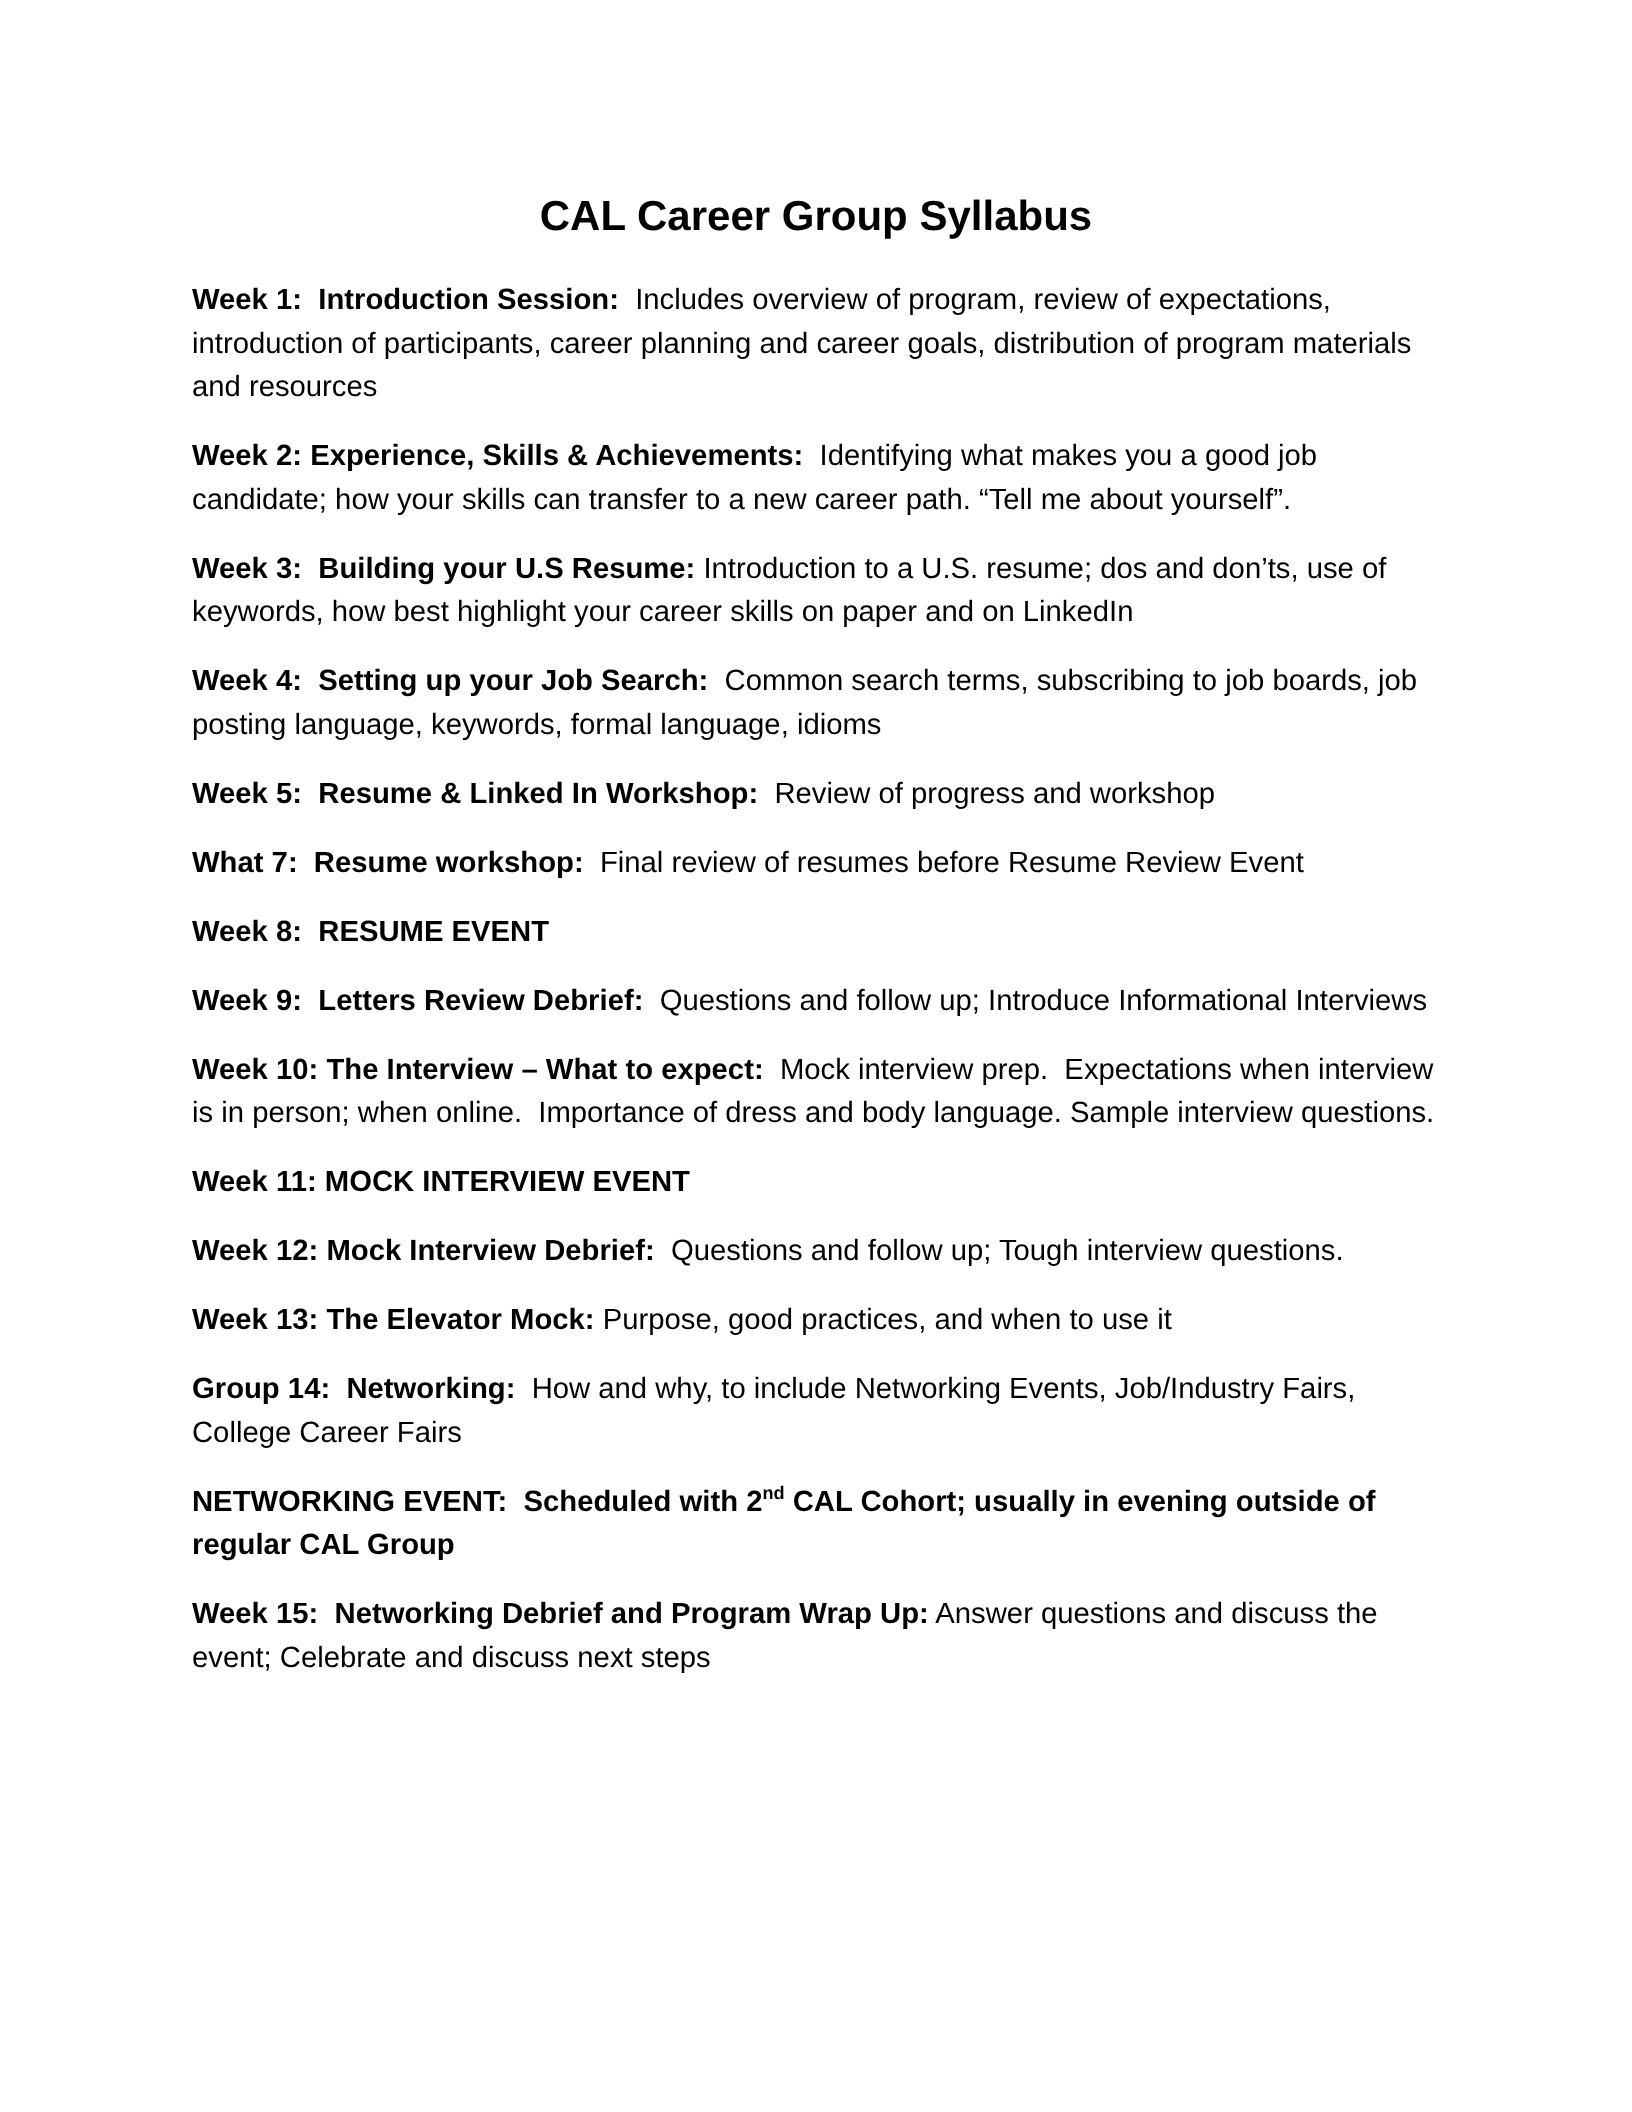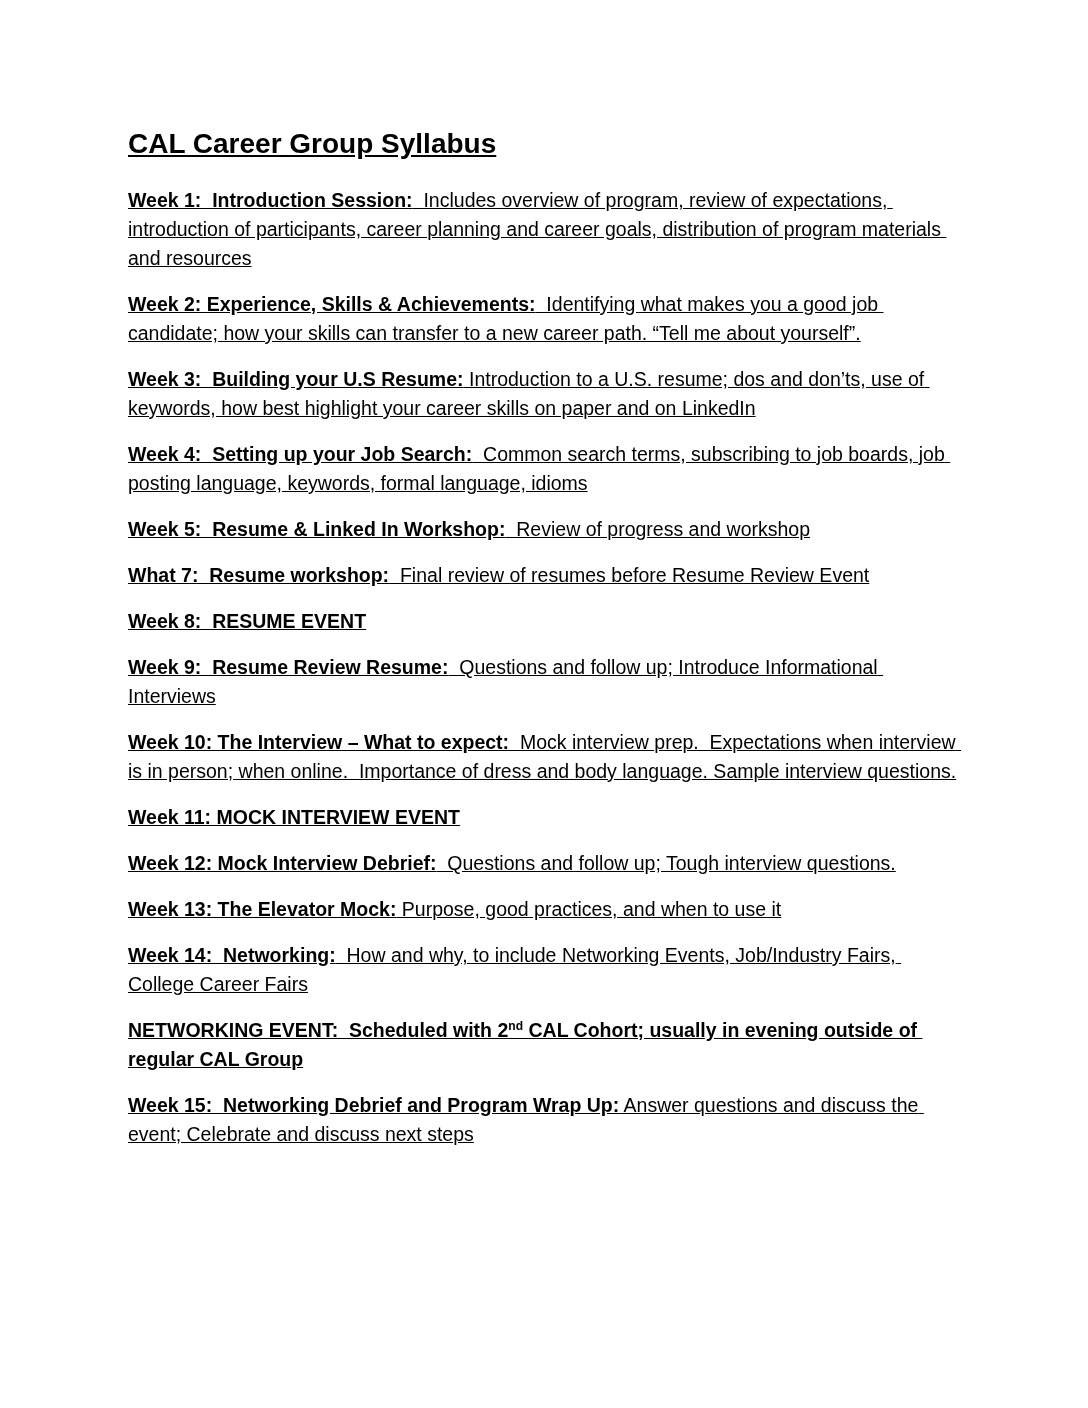--- a/index.html
+++ b/index.html
@@ -11,34 +11,32 @@
     font-family: "Liberation Sans", sans-serif;
     color: #000000;
   }
   .page {
     width: 1088px;
     height: 1408px;
     background: #ffffff;
     padding: 128px 128px 0 128px;
   }
   .doc-title {
-    text-align: left;
+    text-align: center;
     font-size: 28px;
     font-weight: bold;
-    text-decoration: underline;
     margin-bottom: 26px;
     letter-spacing: 0px;
   }
   .entry {
     font-size: 19.5px;
     line-height: 29px;
     margin-bottom: 17px;
     white-space: pre-wrap;
     max-width: 832px;
-    text-decoration: underline;
   }
   .entry-label { font-weight: bold; }
   .entry-label-cont { font-weight: bold; }
   .entry-sup {
     font-weight: bold;
     vertical-align: super;
     font-size: 0.62em;
     line-height: 0;
   }
   .entry-body { font-weight: normal; }
@@ -60,30 +58,30 @@
 
     <p class="entry"><span class="entry-label">Week 4:  Setting up your Job Search:</span><span class="entry-sup"></span><span class="entry-label-cont"></span><span class="entry-body">  Common search terms, subscribing to job boards, job posting language, keywords, formal language, idioms</span></p>
 
     <p class="entry"><span class="entry-label">Week 5:  Resume &amp; Linked In Workshop:</span><span class="entry-sup"></span><span class="entry-label-cont"></span><span class="entry-body">  Review of progress and workshop</span></p>
 
 
     <p class="entry"><span class="entry-label">What 7:  Resume workshop:</span><span class="entry-sup"></span><span class="entry-label-cont"></span><span class="entry-body">  Final review of resumes before Resume Review Event</span></p>
 
     <p class="entry"><span class="entry-label">Week 8:  RESUME EVENT</span><span class="entry-sup"></span><span class="entry-label-cont"></span><span class="entry-body"></span></p>
 
-    <p class="entry"><span class="entry-label">Week 9:  Resume Review Resume:</span><span class="entry-sup"></span><span class="entry-label-cont"></span><span class="entry-body">  Questions and follow up; Introduce Informational Interviews</span></p>
+    <p class="entry"><span class="entry-label">Week 9:  Letters Review Debrief:</span><span class="entry-sup"></span><span class="entry-label-cont"></span><span class="entry-body">  Questions and follow up; Introduce Informational Interviews</span></p>
 
     <p class="entry"><span class="entry-label">Week 10: The Interview – What to expect:</span><span class="entry-sup"></span><span class="entry-label-cont"></span><span class="entry-body">  Mock interview prep.  Expectations when interview is in person; when online.  Importance of dress and body language. Sample interview questions.</span></p>
 
     <p class="entry"><span class="entry-label">Week 11: MOCK INTERVIEW EVENT</span><span class="entry-sup"></span><span class="entry-label-cont"></span><span class="entry-body"></span></p>
 
     <p class="entry"><span class="entry-label">Week 12: Mock Interview Debrief:</span><span class="entry-sup"></span><span class="entry-label-cont"></span><span class="entry-body">  Questions and follow up; Tough interview questions.</span></p>
 
     <p class="entry"><span class="entry-label">Week 13: The Elevator Mock:</span><span class="entry-sup"></span><span class="entry-label-cont"></span><span class="entry-body"> Purpose, good practices, and when to use it</span></p>
 
-    <p class="entry"><span class="entry-label">Week 14:  Networking:</span><span class="entry-sup"></span><span class="entry-label-cont"></span><span class="entry-body">  How and why, to include Networking Events, Job/Industry Fairs, College Career Fairs</span></p>
+    <p class="entry"><span class="entry-label">Group 14:  Networking:</span><span class="entry-sup"></span><span class="entry-label-cont"></span><span class="entry-body">  How and why, to include Networking Events, Job/Industry Fairs, College Career Fairs</span></p>
 
     <p class="entry"><span class="entry-label">NETWORKING EVENT:  Scheduled with 2</span><span class="entry-sup">nd</span><span class="entry-label-cont"> CAL Cohort; usually in evening outside of regular CAL Group</span><span class="entry-body"></span></p>
 
     <p class="entry"><span class="entry-label">Week 15:  Networking Debrief and Program Wrap Up:</span><span class="entry-sup"></span><span class="entry-label-cont"></span><span class="entry-body"> Answer questions and discuss the event; Celebrate and discuss next steps</span></p>
 
   </div>
 </div>
 
 </body></html>

